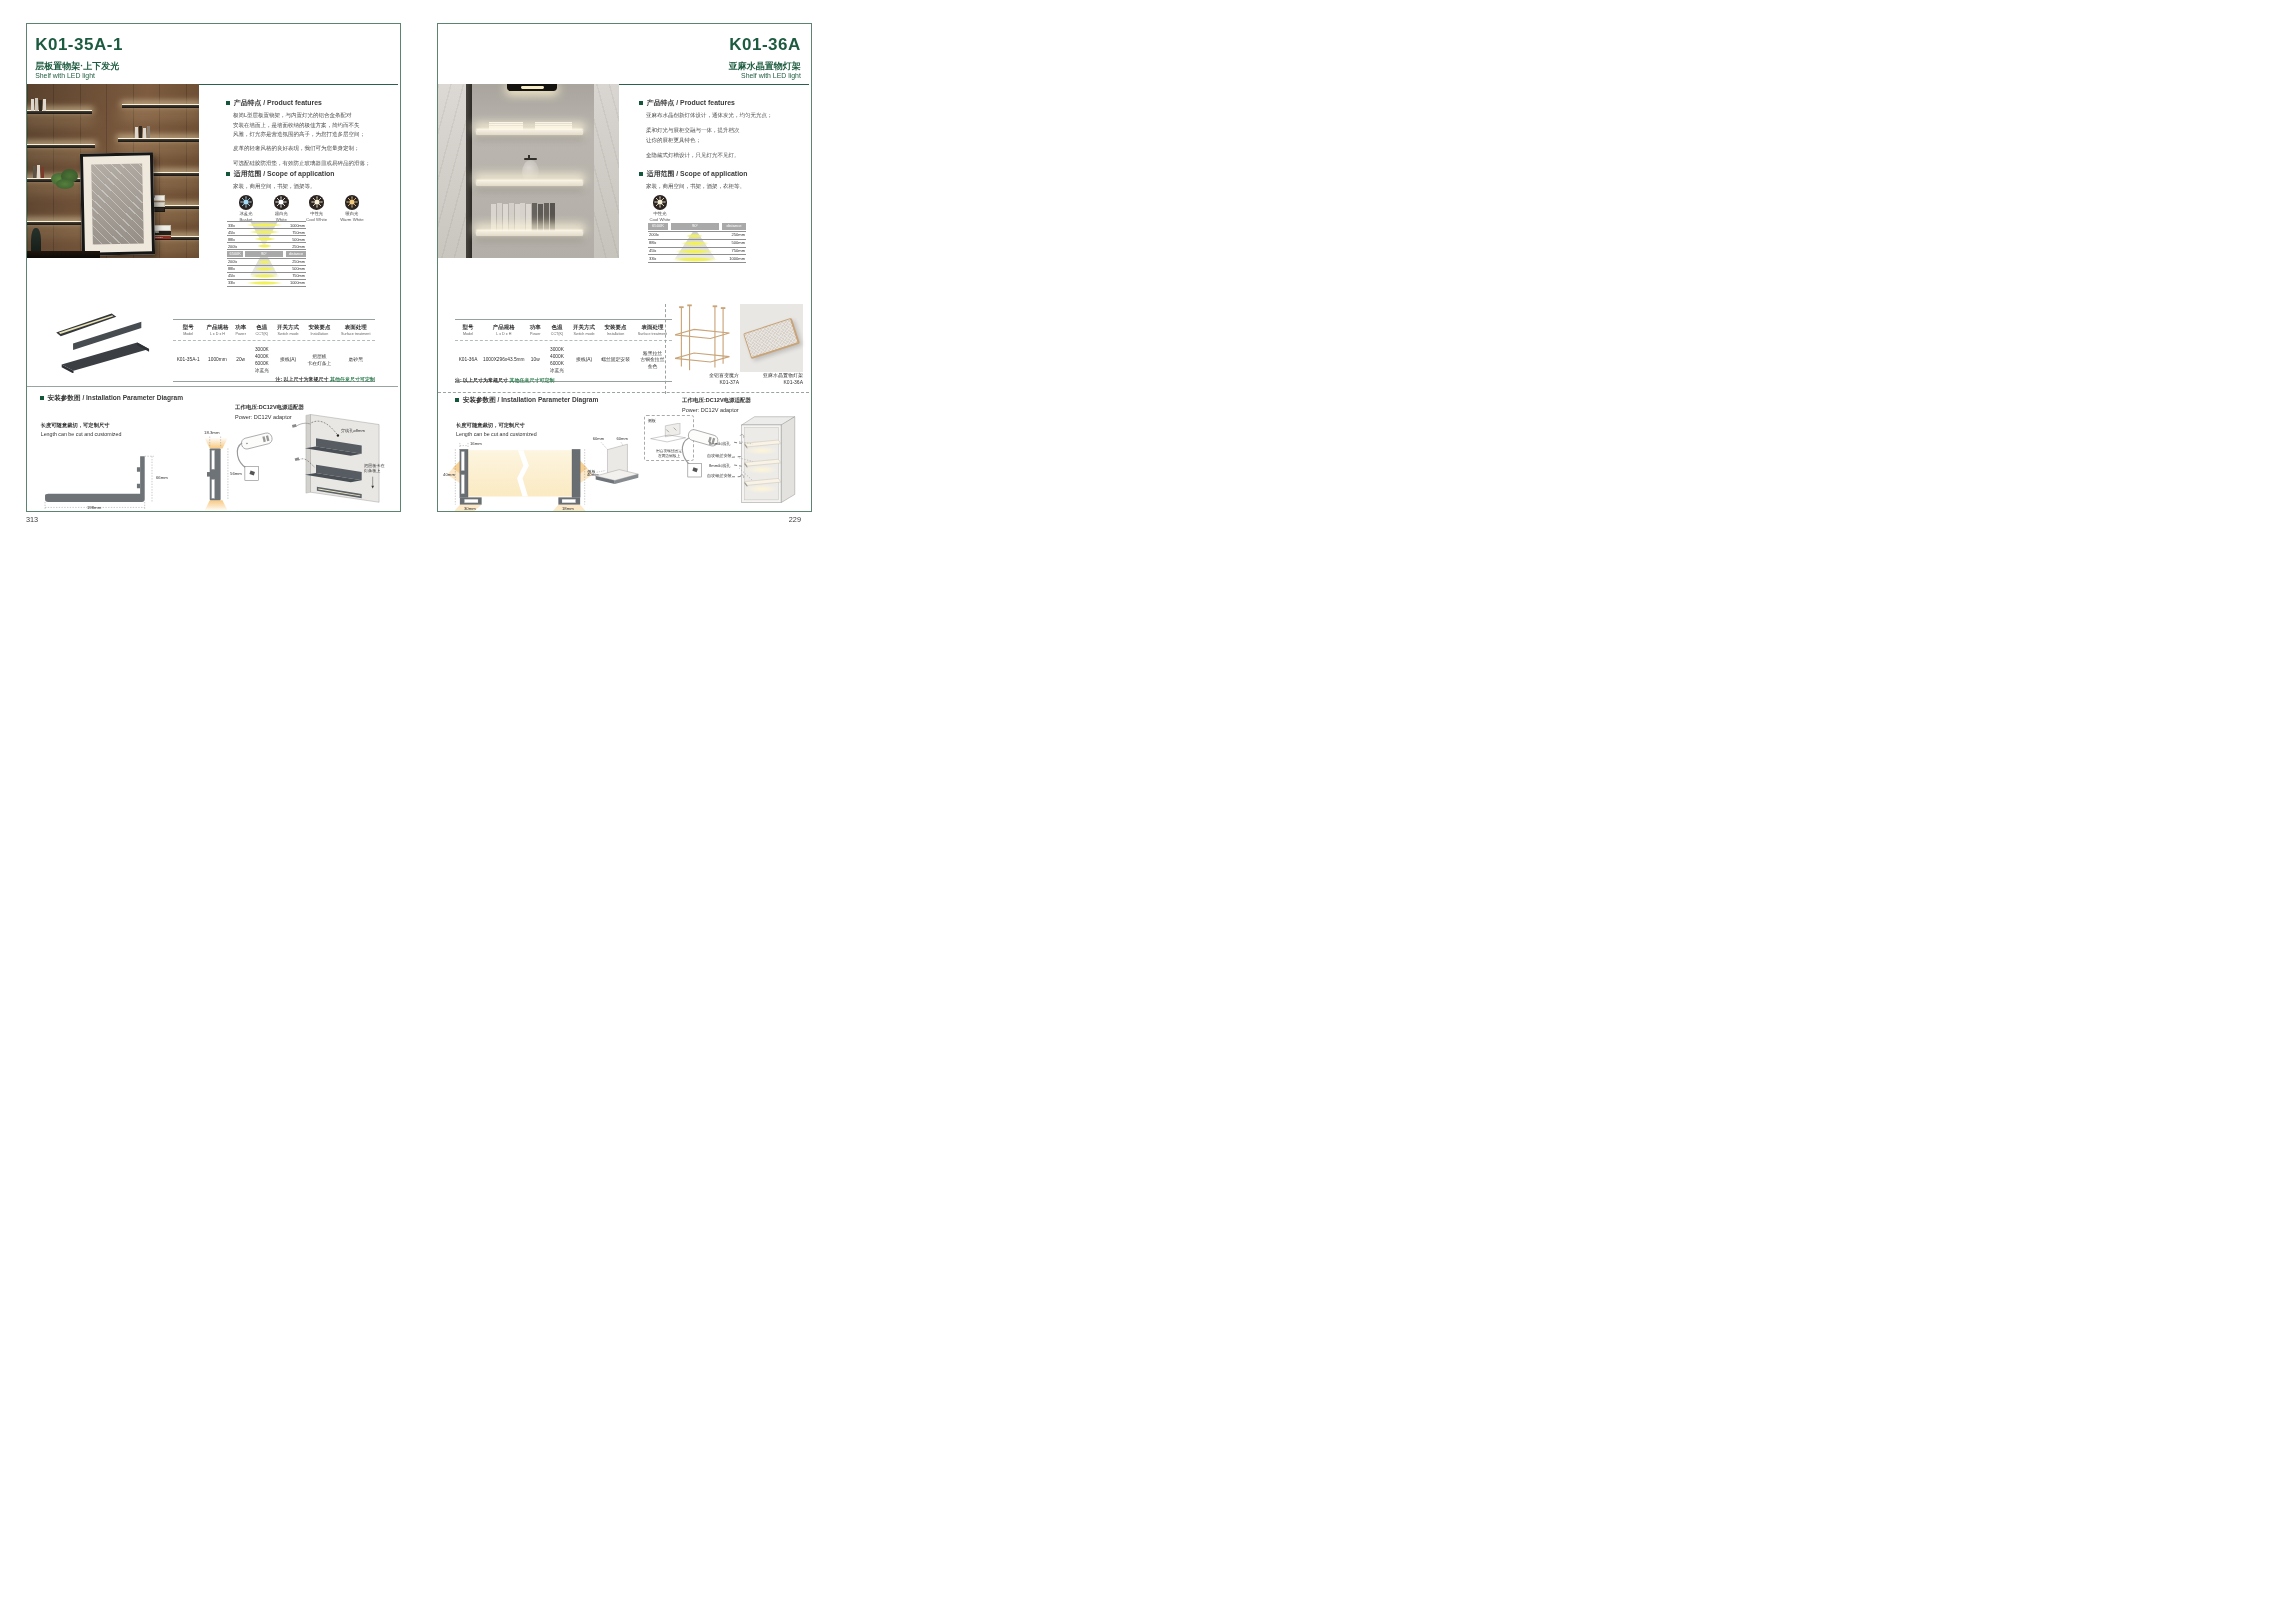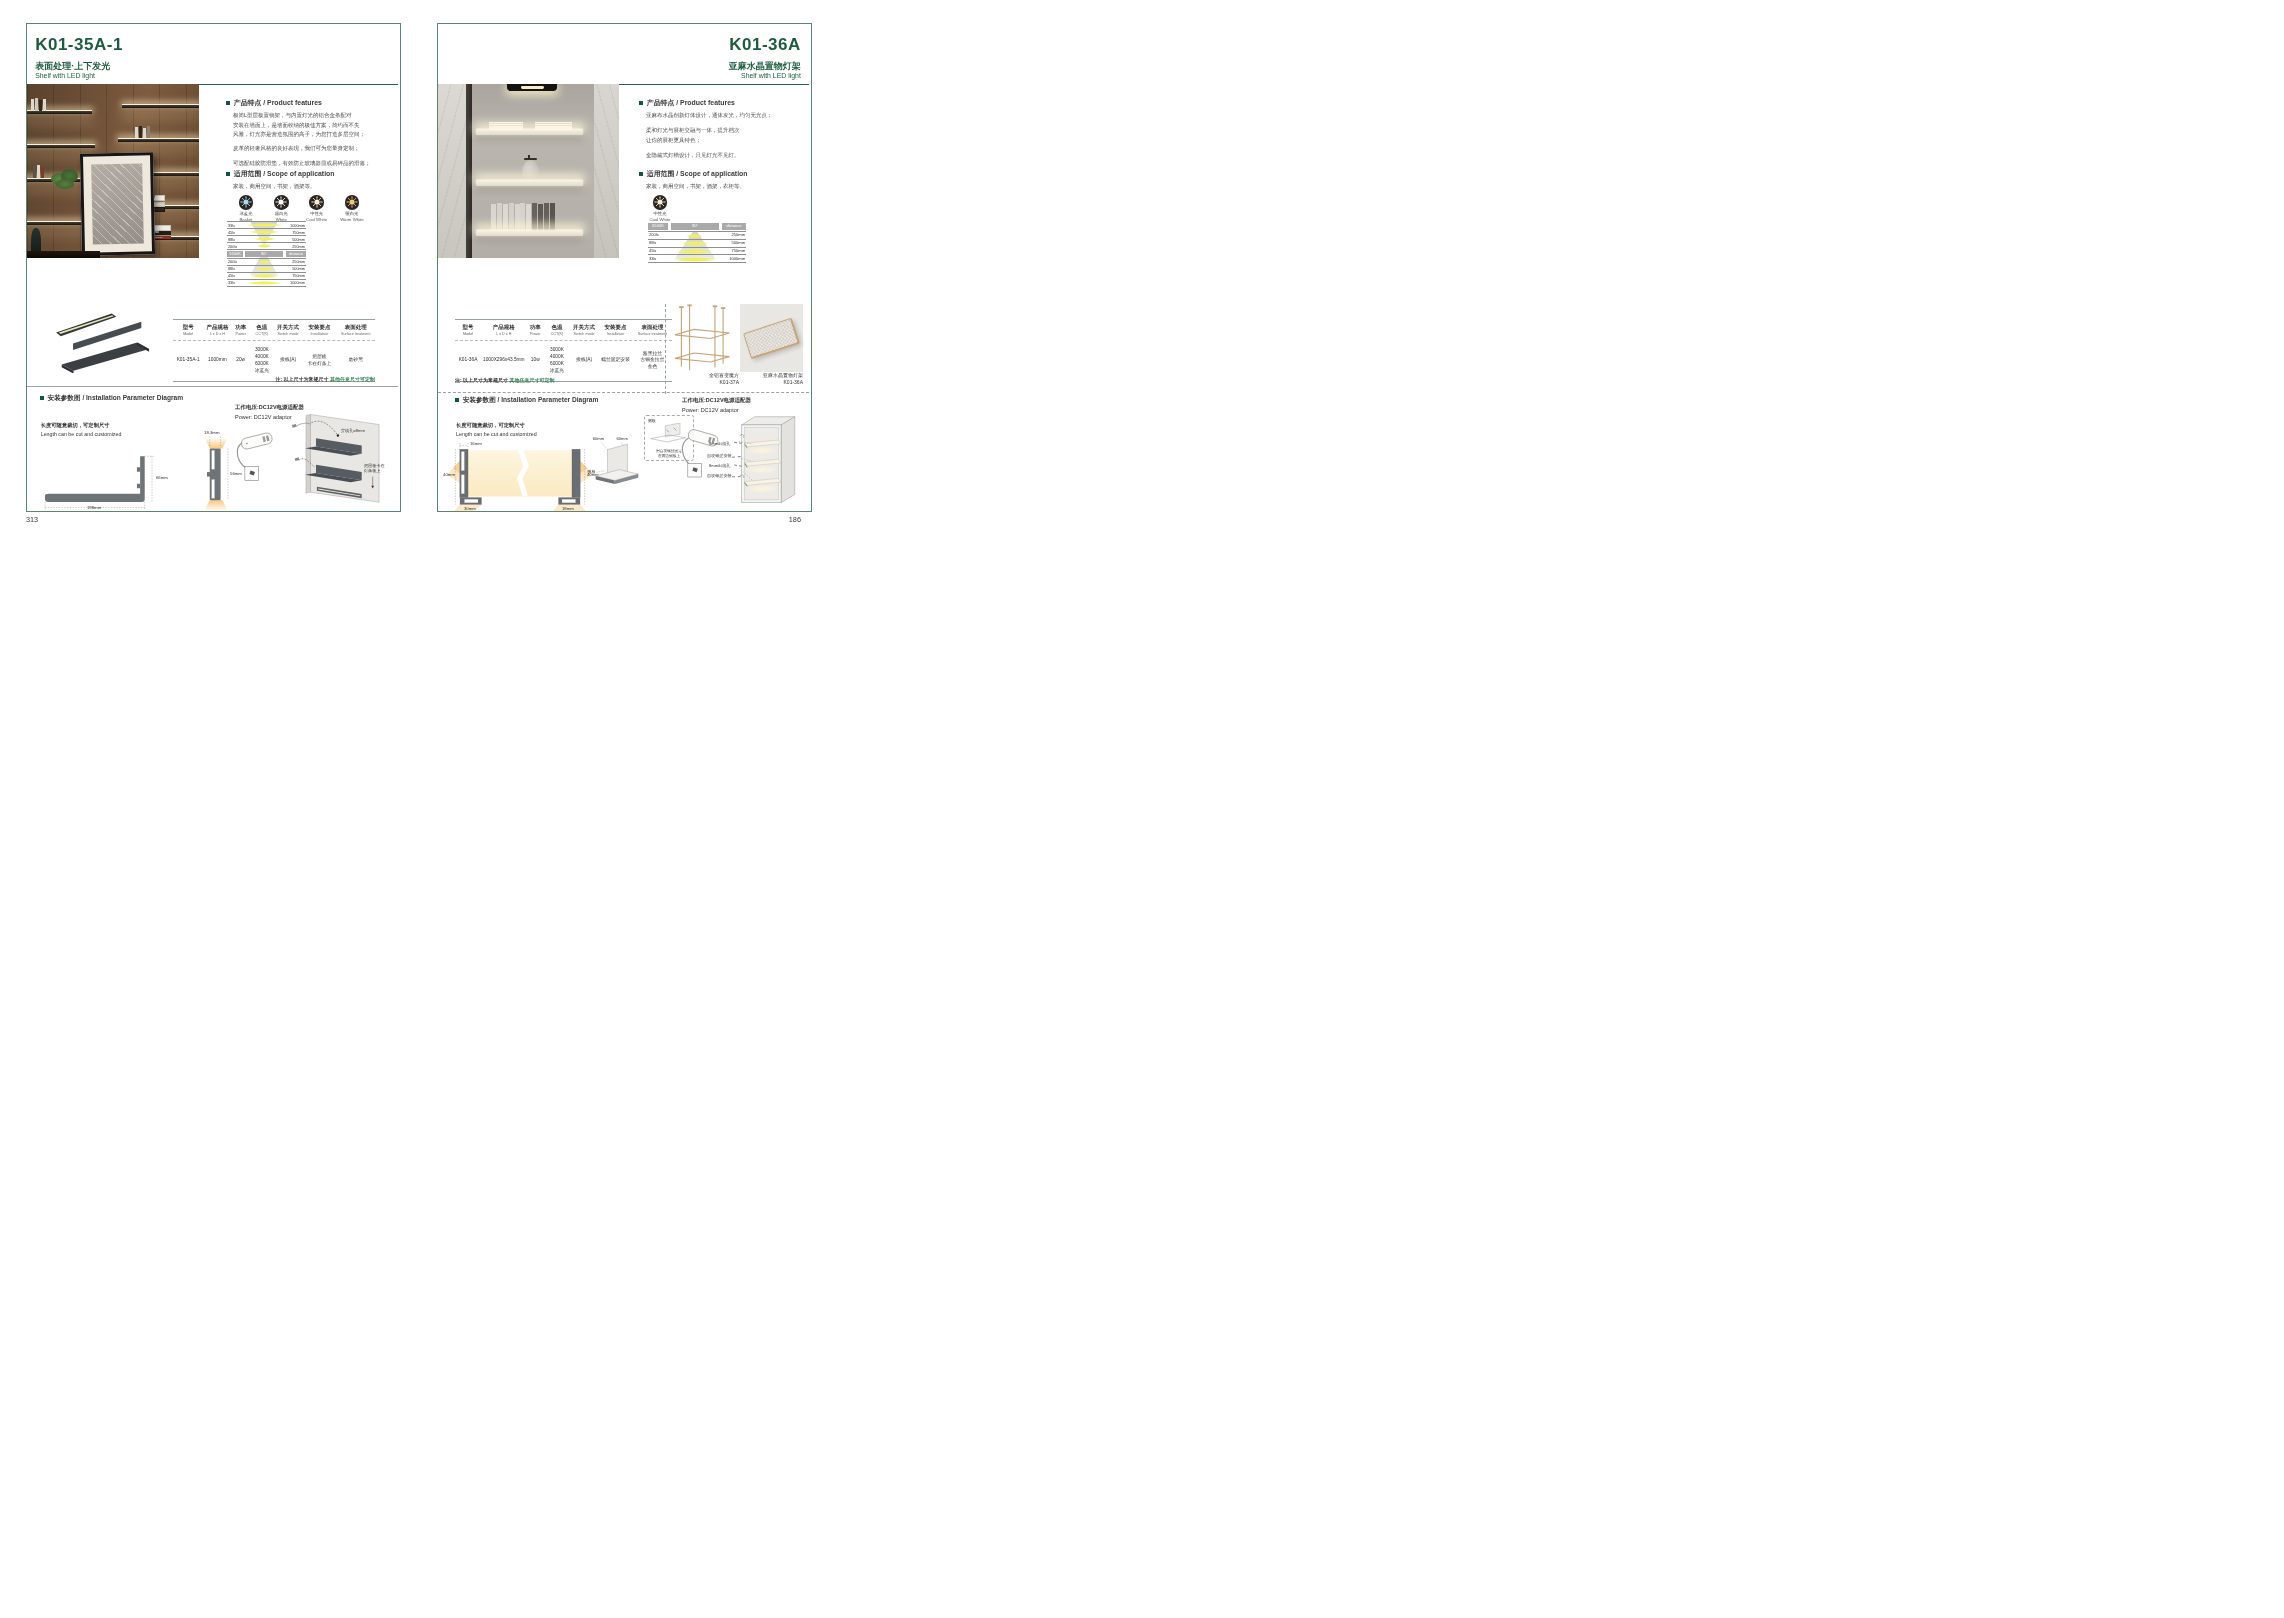--- a/index.html
+++ b/index.html
@@ -52,21 +52,21 @@
 </style>
 </head>
 <body>
 
 <div class="canvas">
 
   <div class="page" style="left:26px;">
 
     <div class="abs" style="left:0;top:0;width:371px;height:60px;border-bottom:0.7px solid #2e5e4e;">
       <div class="abs grn model-title" style="left:8.2px;top:11px;">K01-35A-1</div>
-      <div class="abs grn sub-zh" style="left:8.2px;top:33px;">表面处理·上下发光</div>
+      <div class="abs grn sub-zh" style="left:8.2px;top:33px;">层板置物架·上下发光</div>
       <div class="abs grn sub-en" style="left:8.2px;top:46px;">Shelf with LED light</div>
     </div>
 
     <div class="photoL" style="left:0;top:60px;width:172px;height:174px;">
       <div class="lshelf" style="left:-3.7px;top:27px;width:69px;"></div>
       <div class="lshelf" style="left:-3.7px;top:61px;width:72px;"></div>
       <div class="lshelf" style="left:-3.7px;top:95px;width:76px;"></div>
       <div class="lshelf" style="left:-3.7px;top:138px;width:79px;"></div>
       <div class="lshelf" style="left:95px;top:21px;width:78px;"></div>
       <div class="lshelf" style="left:91px;top:55px;width:82px;"></div>
@@ -749,16 +749,16 @@
             <path d="M0,100 L30,108"></path>
             <path d="M0,122 L30,150"></path>
         </g>
         <path d="M2,52 c4,-6 10,-2 8,4" stroke="#666" stroke-width="1" fill="none"></path>
         <path d="M2,140 c4,-6 10,-2 8,4" stroke="#666" stroke-width="1" fill="none"></path>
       </svg>
     </div>
   </div>
 
   <div class="pgnum" style="left:26px;top:515px;">313</div>
-  <div class="pgnum" style="left:771px;top:515px;width:30px;text-align:right;">186</div>
+  <div class="pgnum" style="left:771px;top:515px;width:30px;text-align:right;">229</div>
 
 </div>
 
 
 </body></html>

